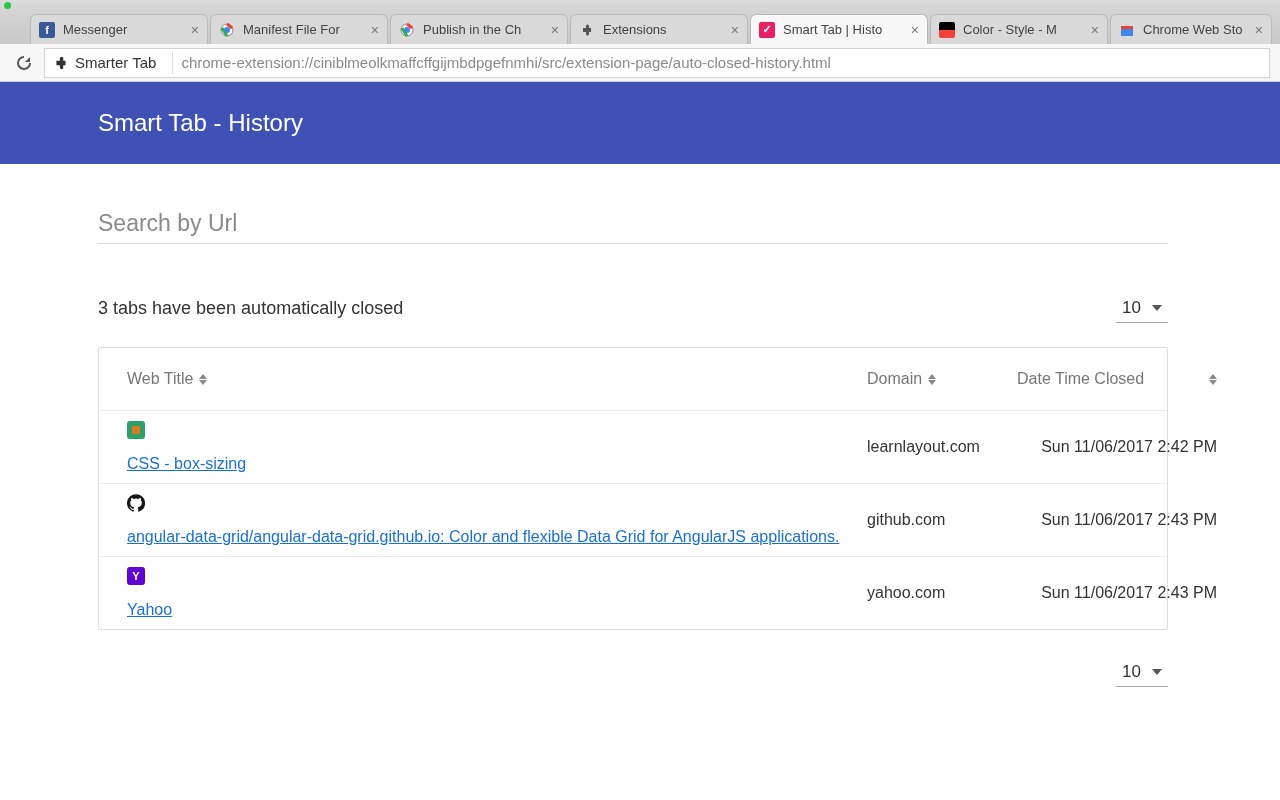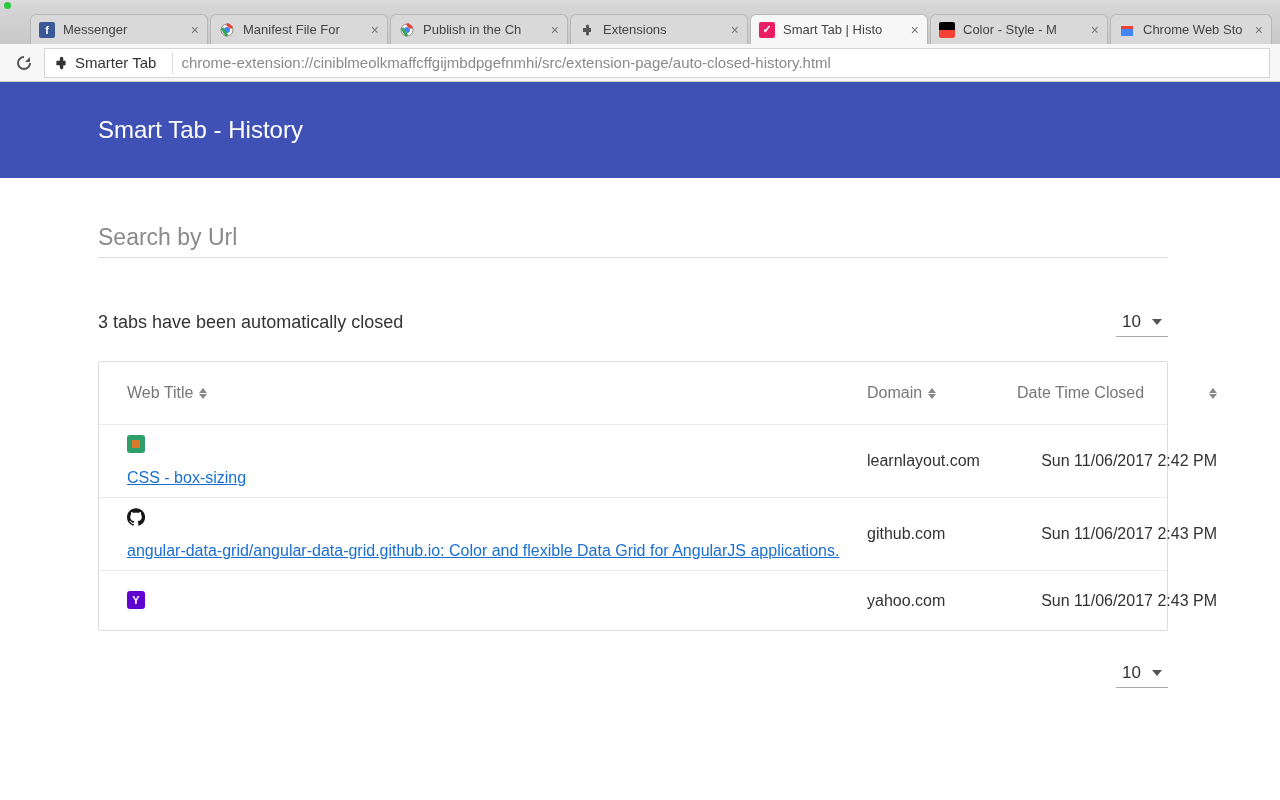--- a/index.html
+++ b/index.html
@@ -77,21 +77,21 @@
     overflow:hidden;
     white-space:nowrap;
   }
   .omnibox .ext-icon { margin-right:6px; color:#333; }
   .omnibox .ext-name { color:#333; margin-right:8px; }
   .omnibox .divider { width:1px; height:22px; background:#ddd; margin:0 8px; }
   .omnibox .url { color:#8a8a8a; }
   
   .page-header {
     background:#3f51b5;
-    height:96px;
+    height:82px;
     display:flex;
     align-items:center;
     padding-left:98px;
   }
   .page-header h1 { color:#fff; font-size:24px; font-weight:400; }
   .content {
     padding:40px 60px 0 98px;
     width:1228px;
   }
   .search-row {
@@ -319,20 +319,21 @@
         </span>
         <a href="#">angular-data-grid/angular-data-grid.github.io: Color and flexible Data Grid for AngularJS applications.</a>
       </div>
       <div class="cell-domain">github.com</div>
       <div class="cell-date">Sun 11/06/2017 2:43 PM</div>
     </div>
 
     <div class="trow">
       <div class="cell-title">
         <span class="row-favicon" style="background:#5f01d1;color:#fff">Y</span>
+        <a href="#">Yahoo</a>
       </div>
       <div class="cell-domain">yahoo.com</div>
       <div class="cell-date">Sun 11/06/2017 2:43 PM</div>
     </div>
   </div>
 
   <div class="bottom-row">
     <div class="page-size">
       <span>10</span>
       <span class="caret-down"></span>

